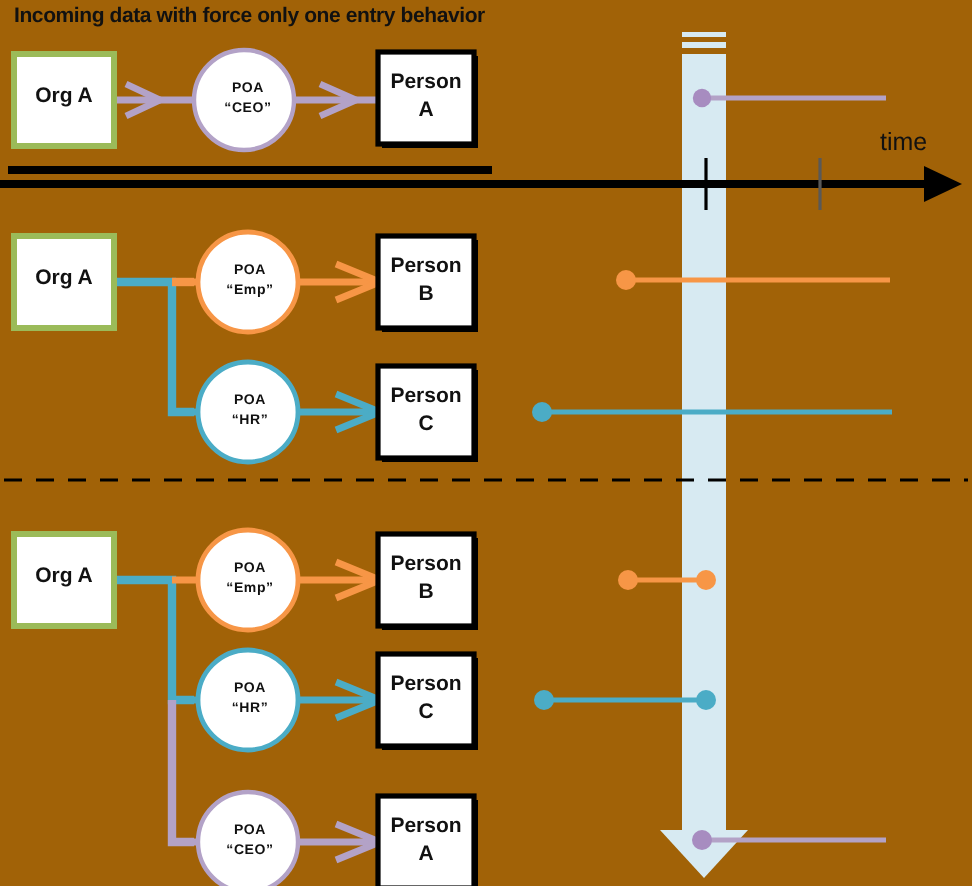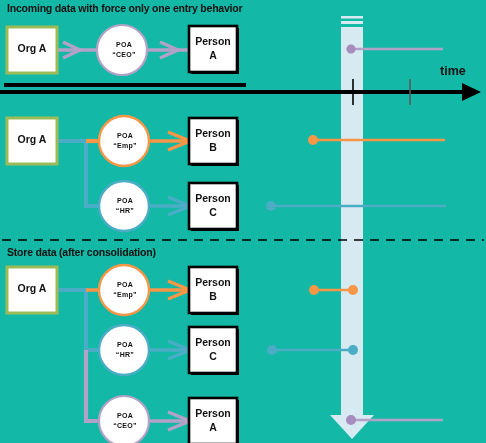--- a/index.html
+++ b/index.html
@@ -7,21 +7,21 @@
     padding: 0;
     background: #ffffff;
   }
   body {
     font-family: "Liberation Sans", sans-serif;
   }
   #canvas {
     position: relative;
     width: 486px;
     height: 443px;
-    background: #14b8a6;
+    background: #a16207;
     overflow: hidden;
   }
   #svg-layer {
     position: absolute;
     left: 0;
     top: 0;
     width: 486px;
     height: 443px;
   }
   .section-title {
@@ -47,21 +47,21 @@
   }
   .circle-label {
     font-size: 7px;
     font-weight: bold;
     letter-spacing: 0.3px;
   }
   .axis-label {
     position: absolute;
     font-family: "Liberation Sans", sans-serif;
     font-size: 12.5px;
-    font-weight: bold;
+    font-weight: normal;
     color: #111111;
   }
 </style>
 </head>
 <body>
 
 <div id="canvas">
 
   <svg id="svg-layer" viewBox="0 0 486 443">
     <defs>
@@ -174,21 +174,20 @@
       <line x1="272" y1="350" x2="353" y2="350" stroke="#4BACC6" stroke-width="2.6"></line>
       <circle cx="272" cy="350" r="5" fill="#4BACC6"></circle>
       <circle cx="353" cy="350" r="5" fill="#4BACC6"></circle>
 
       <line x1="351" y1="420" x2="443" y2="420" stroke="#B3A2C7" stroke-width="2.6"></line>
       <circle cx="351" cy="420" r="5" fill="#A78CC0"></circle>
     </g>
   </svg>
 
   <div class="section-title" style="left:7px; top:2px;">Incoming data with force only one entry behavior</div>
-  <div class="section-title" style="left:7px; top:246px;">Store data (after consolidation)</div>
 
   <div class="axis-label" style="left:440px; top:64px;">time</div>
 
   <div class="node-label box-label" style="left:7px; top:43px; width:50px;">Org A</div>
   <div class="node-label circle-label" style="left:99px; top:41px; width:50px;">POA</div>
   <div class="node-label circle-label" style="left:99px; top:51px; width:50px;">“CEO”</div>
   <div class="node-label box-label" style="left:189px; top:36px; width:48px;">Person</div>
   <div class="node-label box-label" style="left:189px; top:50px; width:48px;">A</div>
 
   <div class="node-label box-label" style="left:7px; top:134px; width:50px;">Org A</div>

